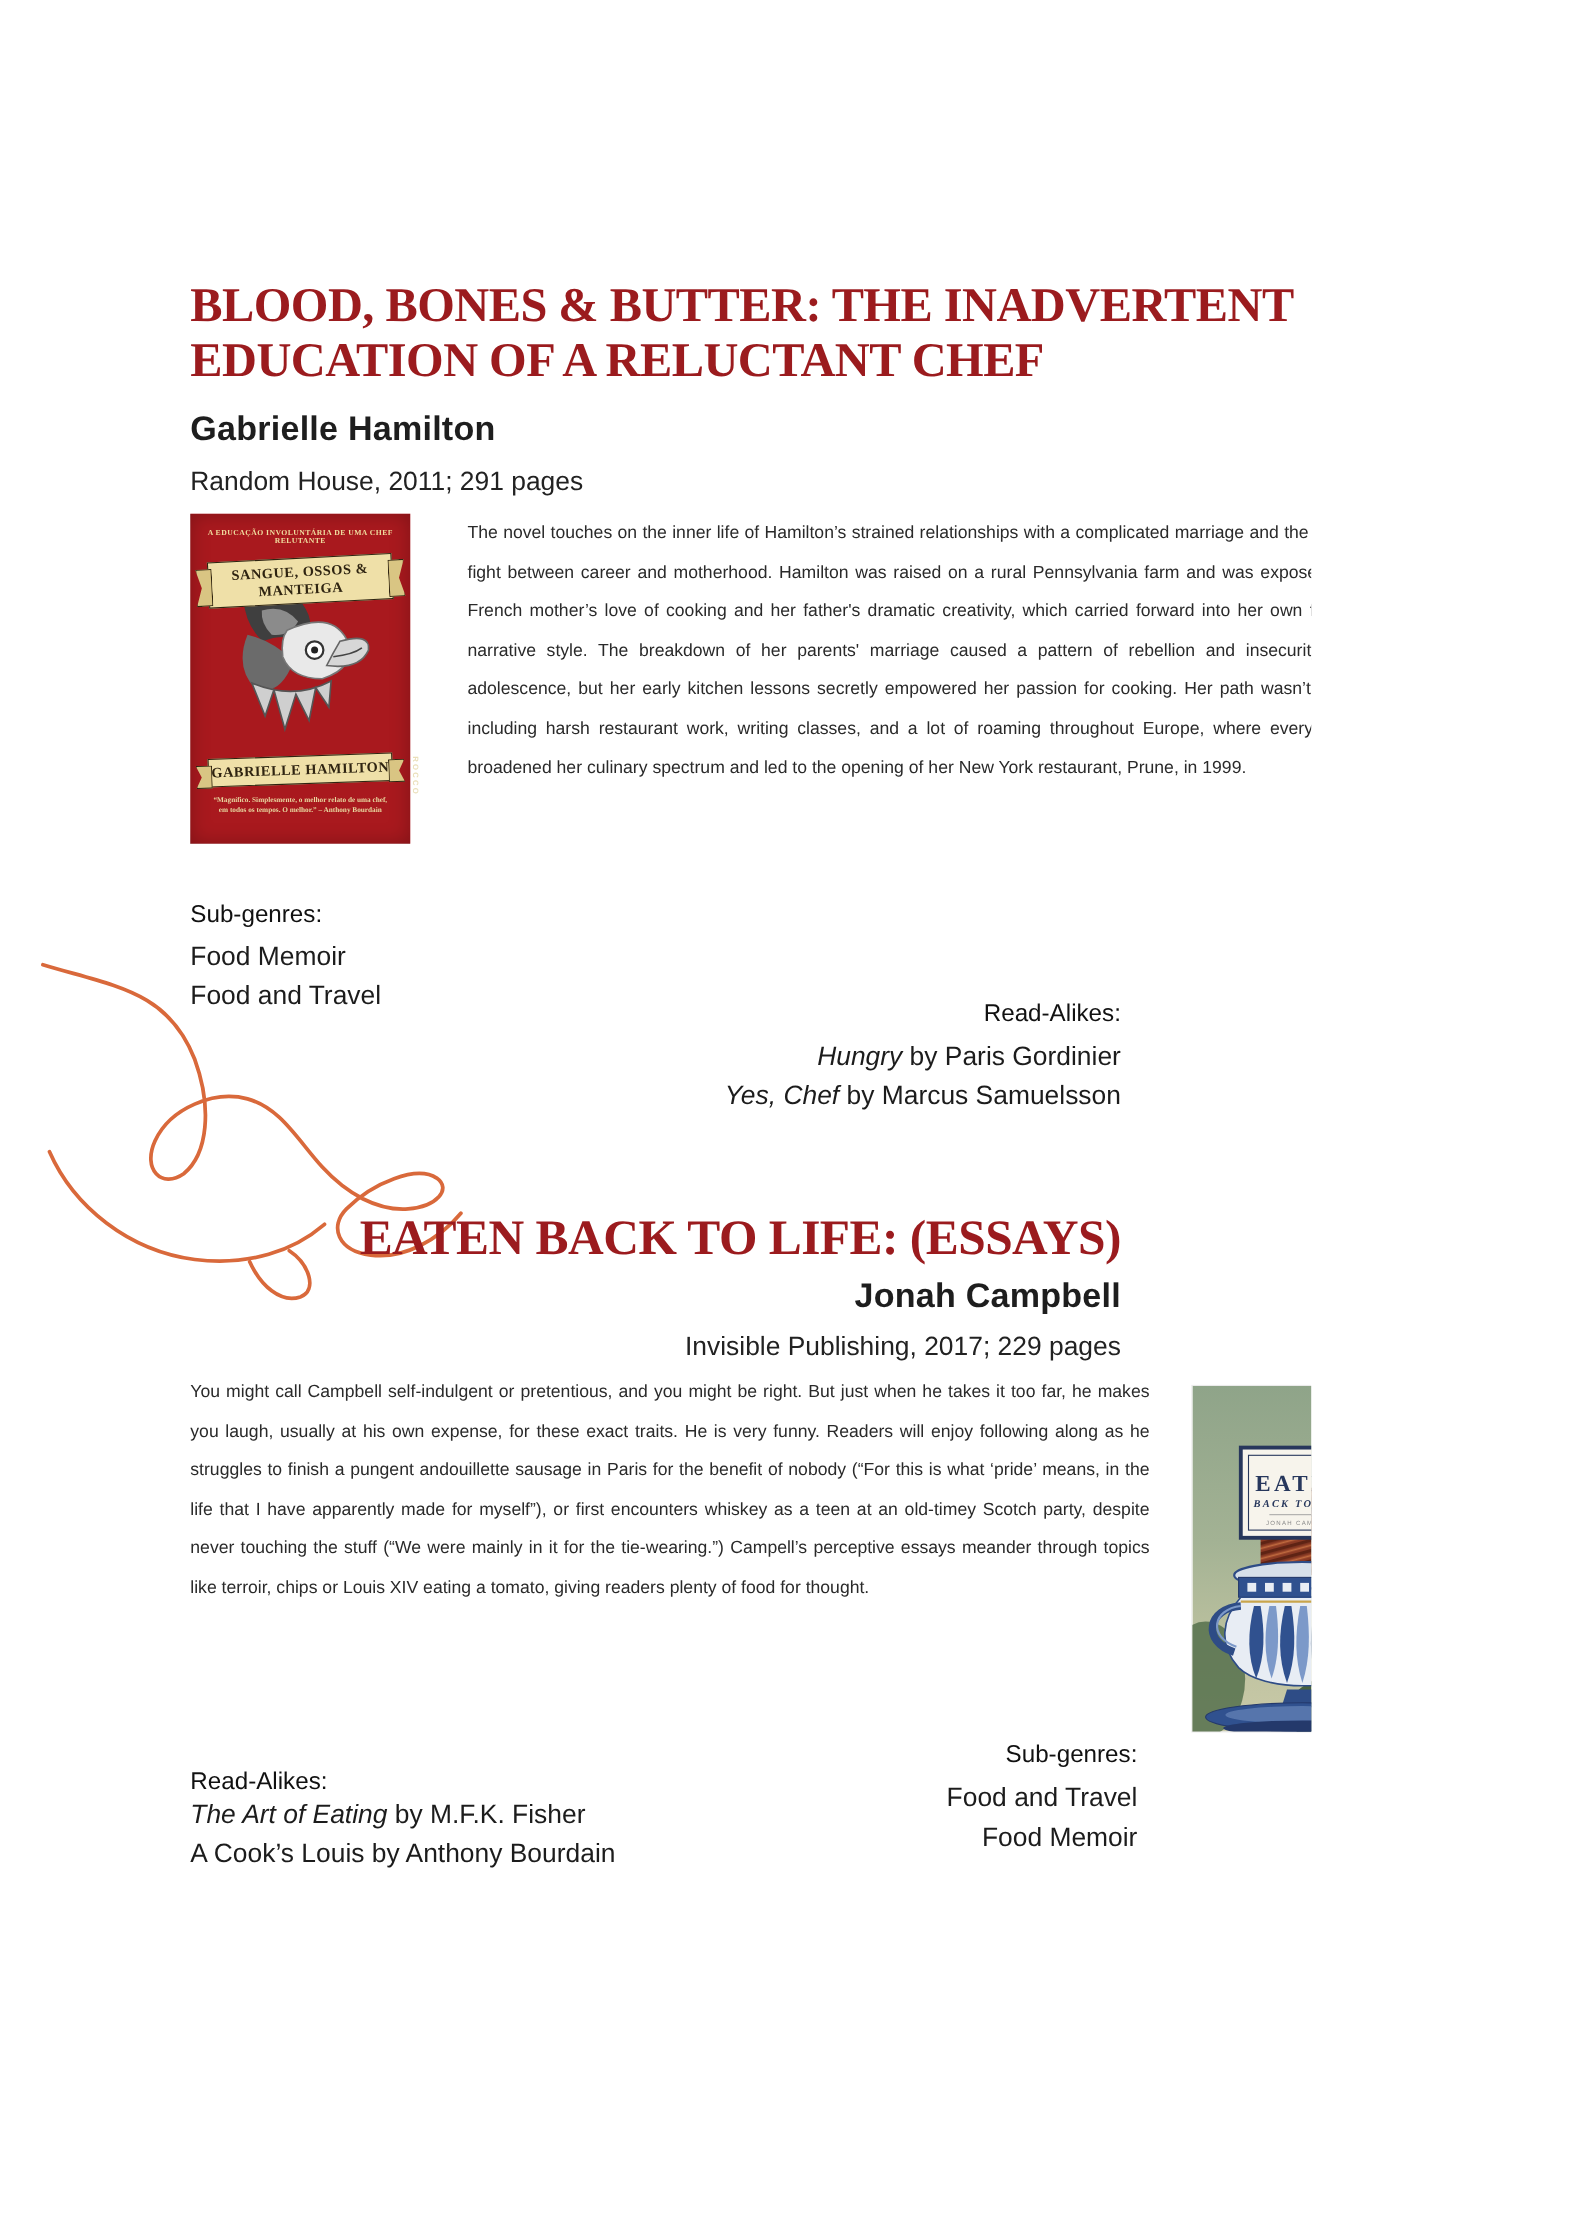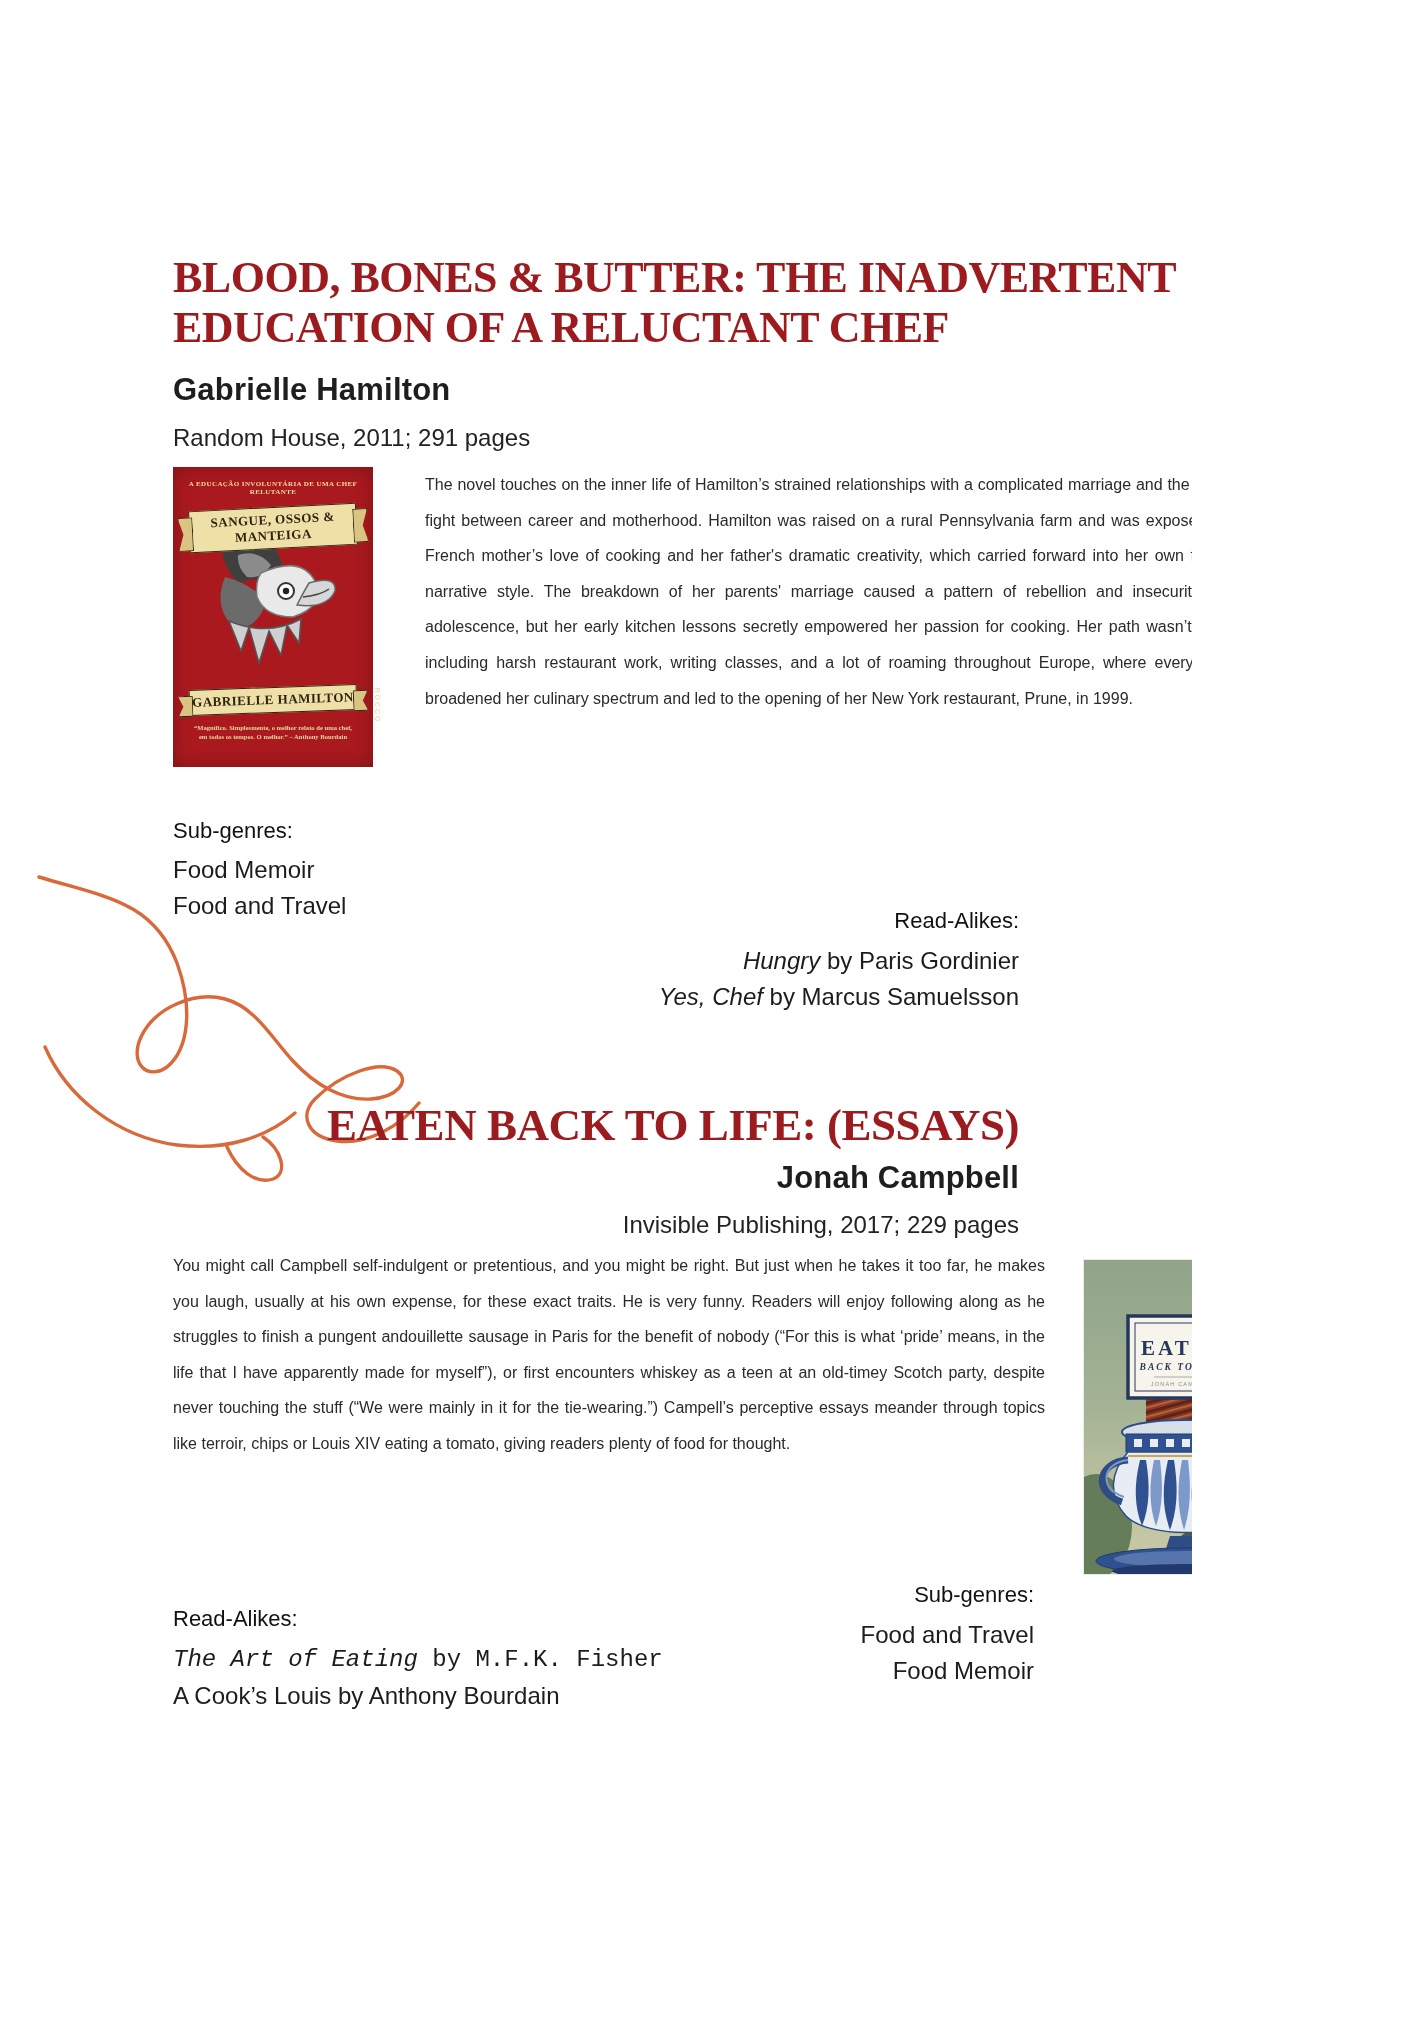--- a/index.html
+++ b/index.html
@@ -187,17 +187,17 @@
   </div>
 
   <div class="abs ralign" style="right:158px;top:1582px;">
     <div class="h-bold">Sub-genres:</div>
     <div class="list-line" style="margin-top:9px;">Food and Travel</div>
     <div class="list-line">Food Memoir</div>
   </div>
 
   <div class="abs" style="left:173px;top:1606px;">
     <div class="h-bold">Read-Alikes:</div>
-    <div class="list-line" style="margin-top:10px;font-family:Liberation Mono, monospace;"><span class="italic">The Art of Eating</span><span> by M.F.K. Fisher</span></div>
+    <div class="list-line" style="margin-top:0;"><span class="italic">The Art of Eating</span><span> by M.F.K. Fisher</span></div>
     <div class="list-line"><span class="italic"></span><span>A Cook’s Louis by Anthony Bourdain</span></div>
   </div>
 
 </div>
 
 </body></html>

